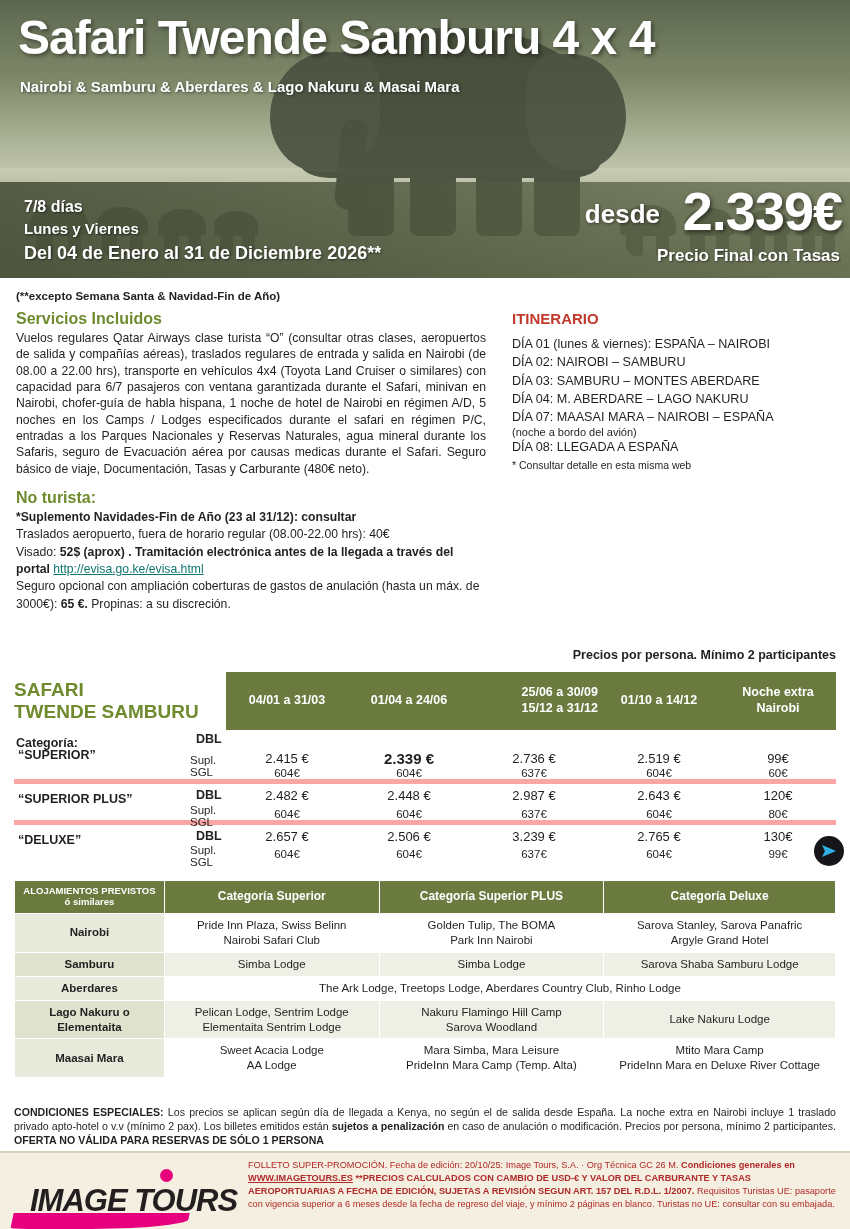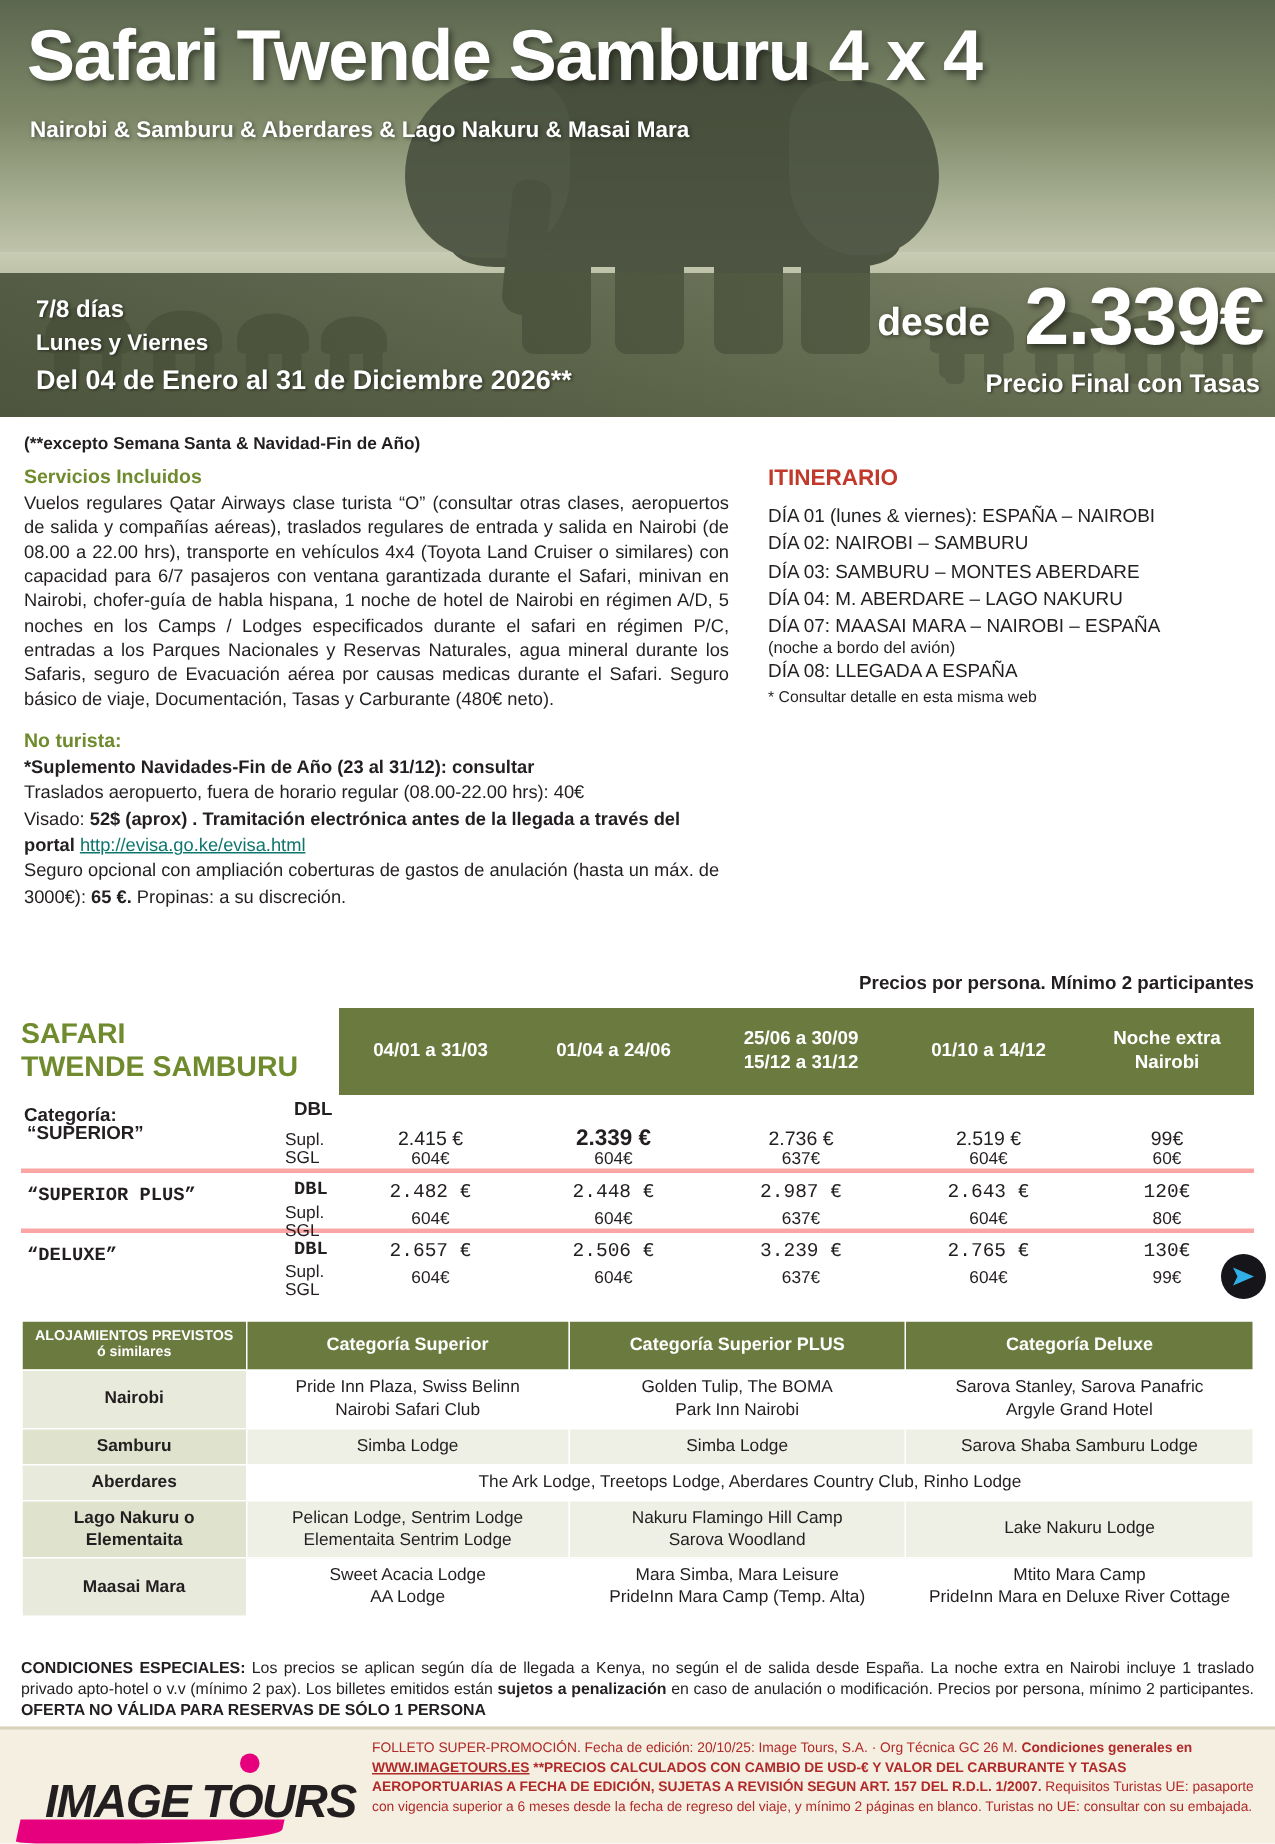--- a/index.html
+++ b/index.html
@@ -76,21 +76,21 @@
   .hero-dates { position:absolute; left:24px; bottom:14px; font-size:18px; font-weight:bold; color:#fff; text-shadow:1px 1px 2px rgba(0,0,0,.5);}
   .hero-desde { position:absolute; right:190px; bottom:48px; font-size:26px; color:#fff; font-weight:600; text-shadow:1px 1px 3px rgba(0,0,0,.5);}
   .hero-price { position:absolute; right:8px; bottom:36px; font-size:54px; font-weight:bold; color:#fff; letter-spacing:-1px; text-shadow:2px 2px 4px rgba(0,0,0,.5);}
   .hero-pricenote { position:absolute; right:10px; bottom:12px; font-size:17px; font-weight:bold; color:#fff; text-shadow:1px 1px 2px rgba(0,0,0,.5);}
 
   
   .note-except { position:absolute; left:16px; top:290px; font-size:11.5px; font-weight:bold; }
   .col-left { position:absolute; left:16px; top:310px; width:470px; }
   .col-right { position:absolute; left:512px; top:310px; width:330px; }
 
-  .h-green { color:#6f8b2e; font-weight:bold; font-size:13px; margin-bottom:2px; }
+  .h-green { color:#6f8b2e; font-weight:bold; font-size:16px; margin-bottom:2px; }
   .h-red { color:#c0392b; font-weight:bold; font-size:15px; }
   .body-txt { font-size:12.2px; line-height:1.34; text-align:justify; }
   .body-txt2 { font-size:12.2px; line-height:1.42; }
   .bold { font-weight:bold; }
   .link { color:#0f766e; text-decoration:underline; }
 
   .itin-line { font-size:12.6px; line-height:1.45; }
   .itin-small { font-size:11px; }
   .itin-note { font-size:10.5px; }
 
@@ -99,21 +99,21 @@
   
   .ptable { position:absolute; left:14px; top:672px; width:822px; border-collapse:collapse; }
   .ptable td, .ptable th { padding:0; }
   .ph { background:#6b7a3f; color:#fff; font-weight:bold; font-size:12.5px; text-align:center; vertical-align:middle; height:58px; line-height:1.25;}
   .brandcell { font-size:19px; font-weight:bold; color:#6f8b2e; line-height:1.15; vertical-align:middle; padding-left:2px; }
   .ptable .cat { font-size:12.5px; font-weight:bold; padding-left:2px; }
   .ptable .rowlbl { font-size:12.5px; font-weight:bold; padding-left:6px; }
   .ptable .pv { text-align:center; font-size:13px; }
   .ptable .pv.big { font-size:15px; font-weight:bold; }
   .ptable .pv.sm { font-size:11.5px; }
-  .sep-row td { border-top:3px solid #fca5a5;font-family:Liberation Mono, monospace; }
+  .sep-row td { border-top:5px solid #fca5a5; }
 
   
   .htable { position:absolute; left:14px; top:880px; width:822px; border-collapse:collapse; }
   .htable th {
     background:#6b7a3f; color:#fff; font-size:12px; font-weight:bold; padding:5px 4px; text-align:center; line-height:1.15;
   }
   .htable th.first { font-size:9.5px; }
   .htable td { font-size:11.5px; text-align:center; padding:4px 4px; line-height:1.3; }
   .htable td.rowhdr { font-weight:bold; background:#e8ebdc; }
   .htable tr.alt td { background:#eef0e5; }
@@ -255,21 +255,21 @@
       <div>TWENDE SAMBURU</div>
     </td>
     <td class="ph" style="width:122px;">
       <div>04/01 a 31/03</div>
       <div></div>
     </td>
     <td class="ph" style="width:122px;">
       <div>01/04 a 24/06</div>
       <div></div>
     </td>
-    <td class="ph" style="width:128px;">
+    <td class="ph" style="width:128px;text-align:right;">
       <div>25/06 a 30/09</div>
       <div>15/12 a 31/12</div>
     </td>
     <td class="ph" style="width:122px;">
       <div>01/10 a 14/12</div>
       <div></div>
     </td>
     <td class="ph" style="width:116px;">
       <div>Noche extra</div>
       <div>Nairobi</div>

